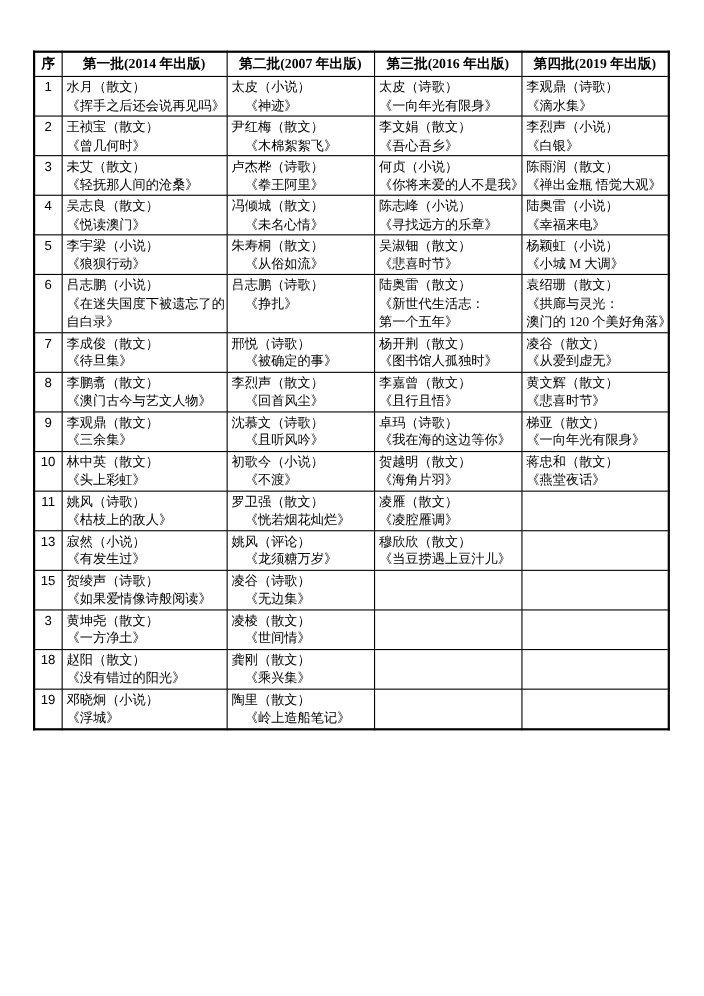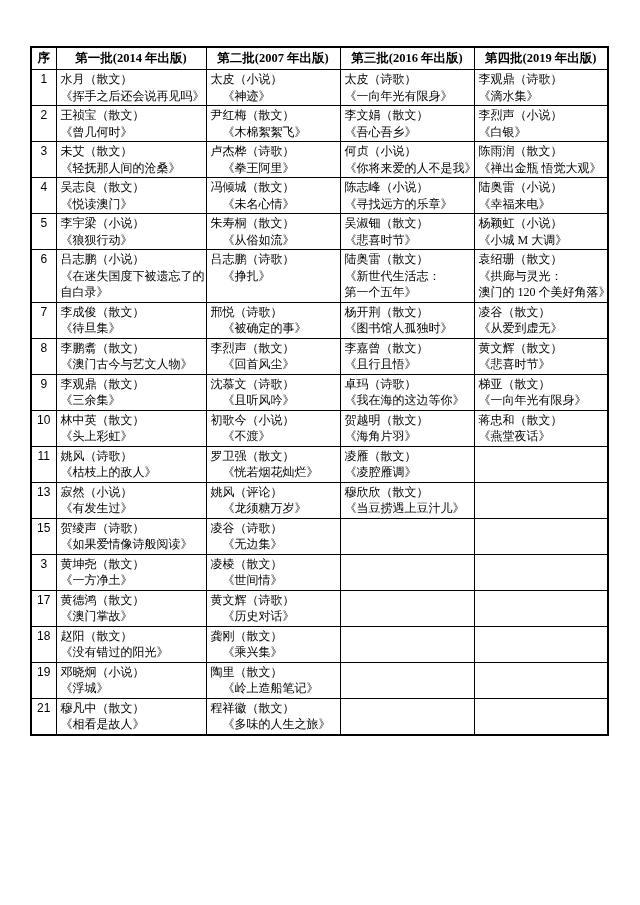--- a/index.html
+++ b/index.html
@@ -334,33 +334,20 @@
             <div class="title-line">《一方净土》</div>
           </td>
           <td class="col-2">
             <div class="author-line">凌棱（散文）</div>
             <div class="title-line">《世间情》</div>
           </td>
           <td class="col-3"></td>
           <td class="col-4"></td>
         </tr>
         <tr>
-          <td class="no-cell">17</td>
-          <td class="col-1">
-            <div class="author-line">黄德鸿（散文）</div>
-            <div class="title-line">《澳门掌故》</div>
-          </td>
-          <td class="col-2">
-            <div class="author-line">黄文辉（诗歌）</div>
-            <div class="title-line">《历史对话》</div>
-          </td>
-          <td class="col-3"></td>
-          <td class="col-4"></td>
-        </tr>
-        <tr>
           <td class="no-cell">18</td>
           <td class="col-1">
             <div class="author-line">赵阳（散文）</div>
             <div class="title-line">《没有错过的阳光》</div>
           </td>
           <td class="col-2">
             <div class="author-line">龚刚（散文）</div>
             <div class="title-line">《乘兴集》</div>
           </td>
           <td class="col-3"></td>
@@ -368,32 +355,19 @@
         </tr>
         <tr>
           <td class="no-cell">19</td>
           <td class="col-1">
             <div class="author-line">邓晓炯（小说）</div>
             <div class="title-line">《浮城》</div>
           </td>
           <td class="col-2">
             <div class="author-line">陶里（散文）</div>
             <div class="title-line">《岭上造船笔记》</div>
-          </td>
-          <td class="col-3"></td>
-          <td class="col-4"></td>
-        </tr>
-        <tr>
-          <td class="no-cell">21</td>
-          <td class="col-1">
-            <div class="author-line">穆凡中（散文）</div>
-            <div class="title-line">《相看是故人》</div>
-          </td>
-          <td class="col-2">
-            <div class="author-line">程祥徽（散文）</div>
-            <div class="title-line">《多味的人生之旅》</div>
           </td>
           <td class="col-3"></td>
           <td class="col-4"></td>
         </tr>
       </tbody>
   </table>
 </div>
 
 </body></html>

